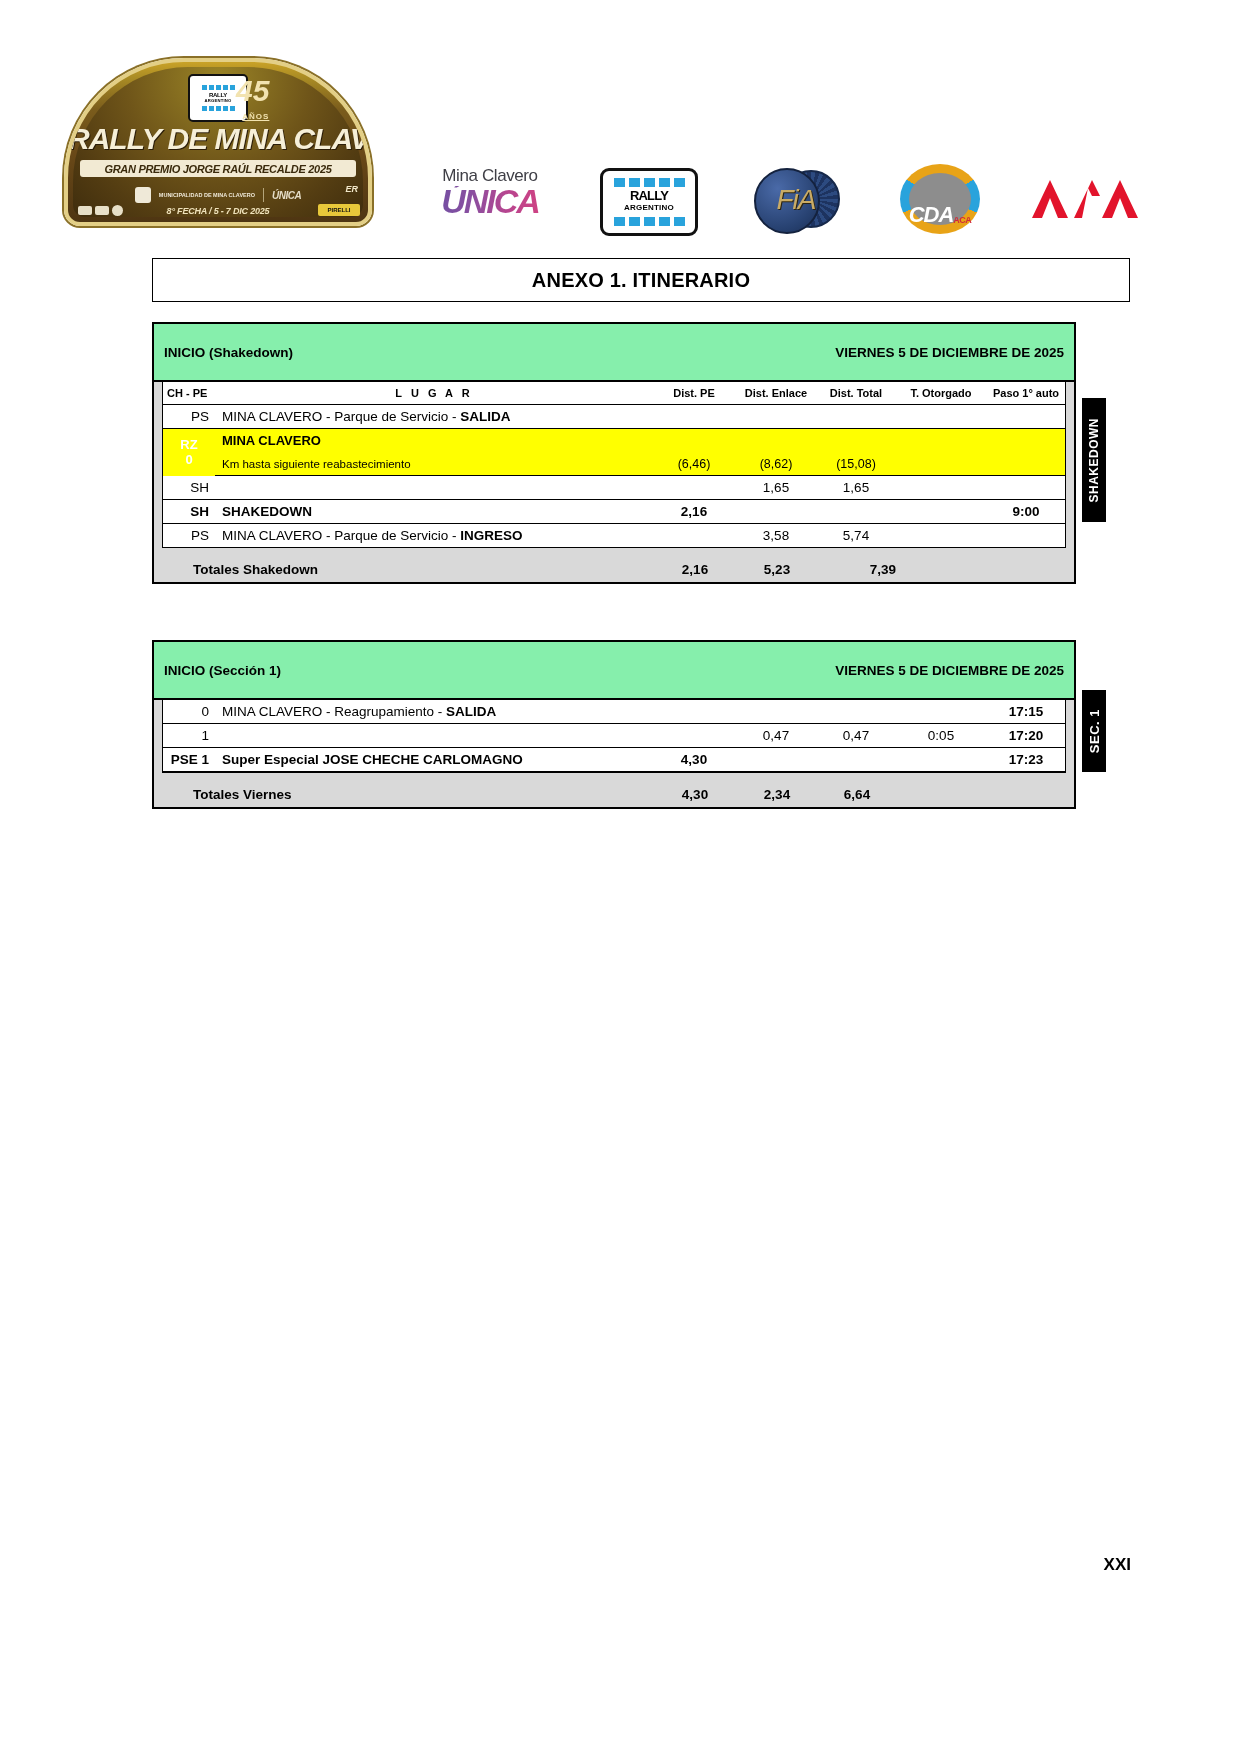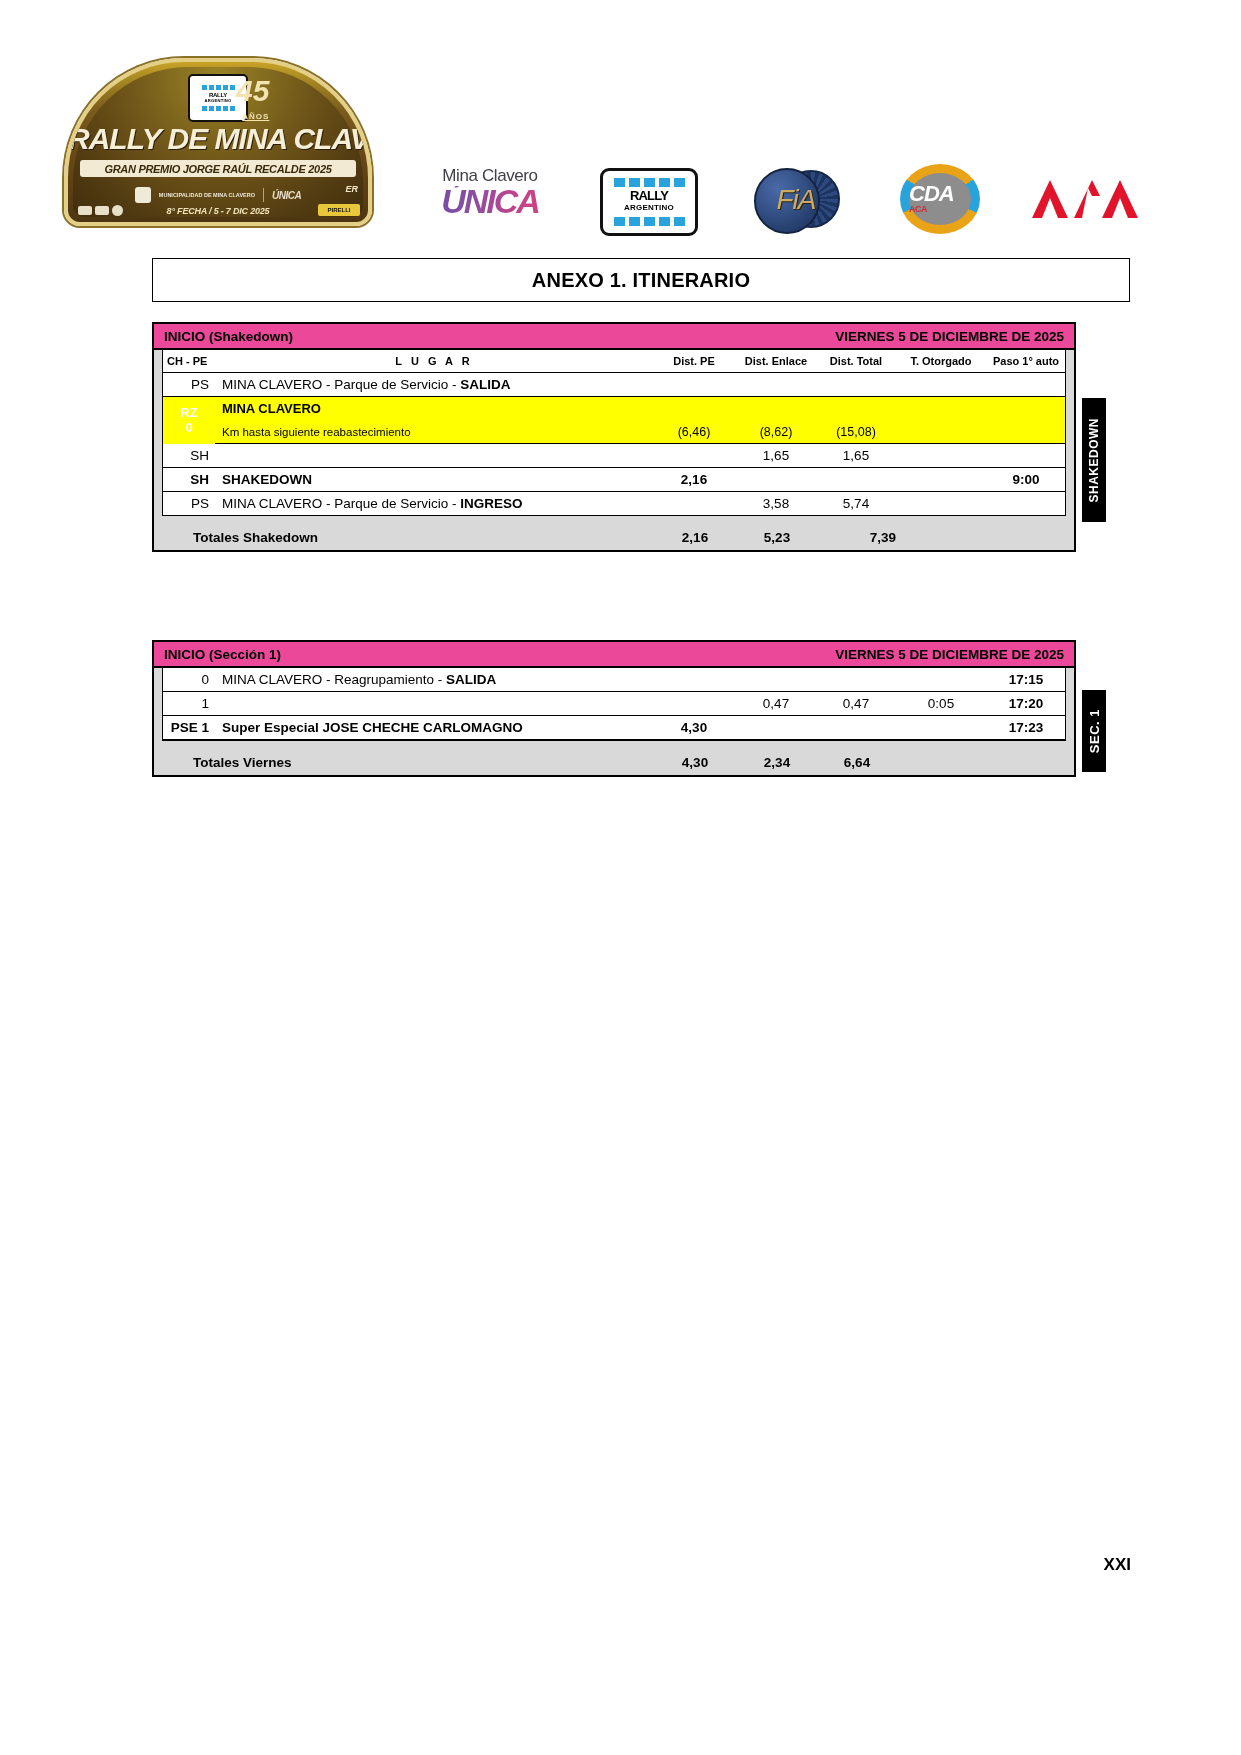--- a/index.html
+++ b/index.html
@@ -126,21 +126,21 @@
   
   .logo-cda{
     position:absolute;left:900px;top:128px;width:80px;height:70px;
   }
   .cda-ring{
     position:absolute;inset:0;border-radius:50%;
     background:conic-gradient(#e8a317 0deg 60deg,#29a3dc 60deg 110deg,#e8a317 110deg 250deg,#29a3dc 250deg 300deg,#e8a317 300deg 360deg);
   }
   .cda-core{
     position:absolute;inset:9px;border-radius:50%;background:#8d8d8d;
-    display:flex;flex-direction:column;align-items:flex-start;justify-content:center;
+    display:flex;flex-direction:row;align-items:flex-end;justify-content:center;
   }
   .cda-txt{font-size:22px;font-weight:bold;font-style:italic;color:#fff;line-height:20px;letter-spacing:-1px;}
   .cda-aca{font-size:9px;font-weight:bold;color:#d02b3a;letter-spacing:-.5px;}
 
   
   .logo-aca{
     position:absolute;left:1030px;top:140px;width:110px;height:48px;
     color:#e2142c;font-size:46px;font-weight:bold;font-style:italic;
     letter-spacing:-4px;line-height:46px;
   }
@@ -150,23 +150,23 @@
     position:absolute;left:152px;top:258px;width:976px;height:42px;
     border:1px solid #000;
     display:flex;align-items:center;justify-content:center;
     font-size:20px;font-weight:bold;letter-spacing:.2px;
   }
 
   
   .tblwrap{position:absolute;}
   .tbl-outer{border:2px solid #000;background:#d9d9d9;}
   .band{
-    background:#ec4899;border-bottom:2px solid #000;
+    background:#86efac;border-bottom:2px solid #000;
     height:24px;display:flex;align-items:center;
-    padding:0 10px;font-size:13.5px;font-weight:bold;
+    padding:16px 10px;font-size:13.5px;font-weight:bold;
   }
   .band .right{margin-left:auto;}
   .grid{background:#fff;margin:0 8px 0 8px;border:1px solid #000;border-top:none;}
   table{border-collapse:collapse;width:100%;table-layout:fixed;font-size:13.5px;}
   td,th{padding:0;}
   .hdr td{
     font-size:11px;font-weight:bold;text-align:center;
     border-bottom:1.5px solid #000;height:22px;
   }
   .hdr td.lugar{letter-spacing:3px;}

